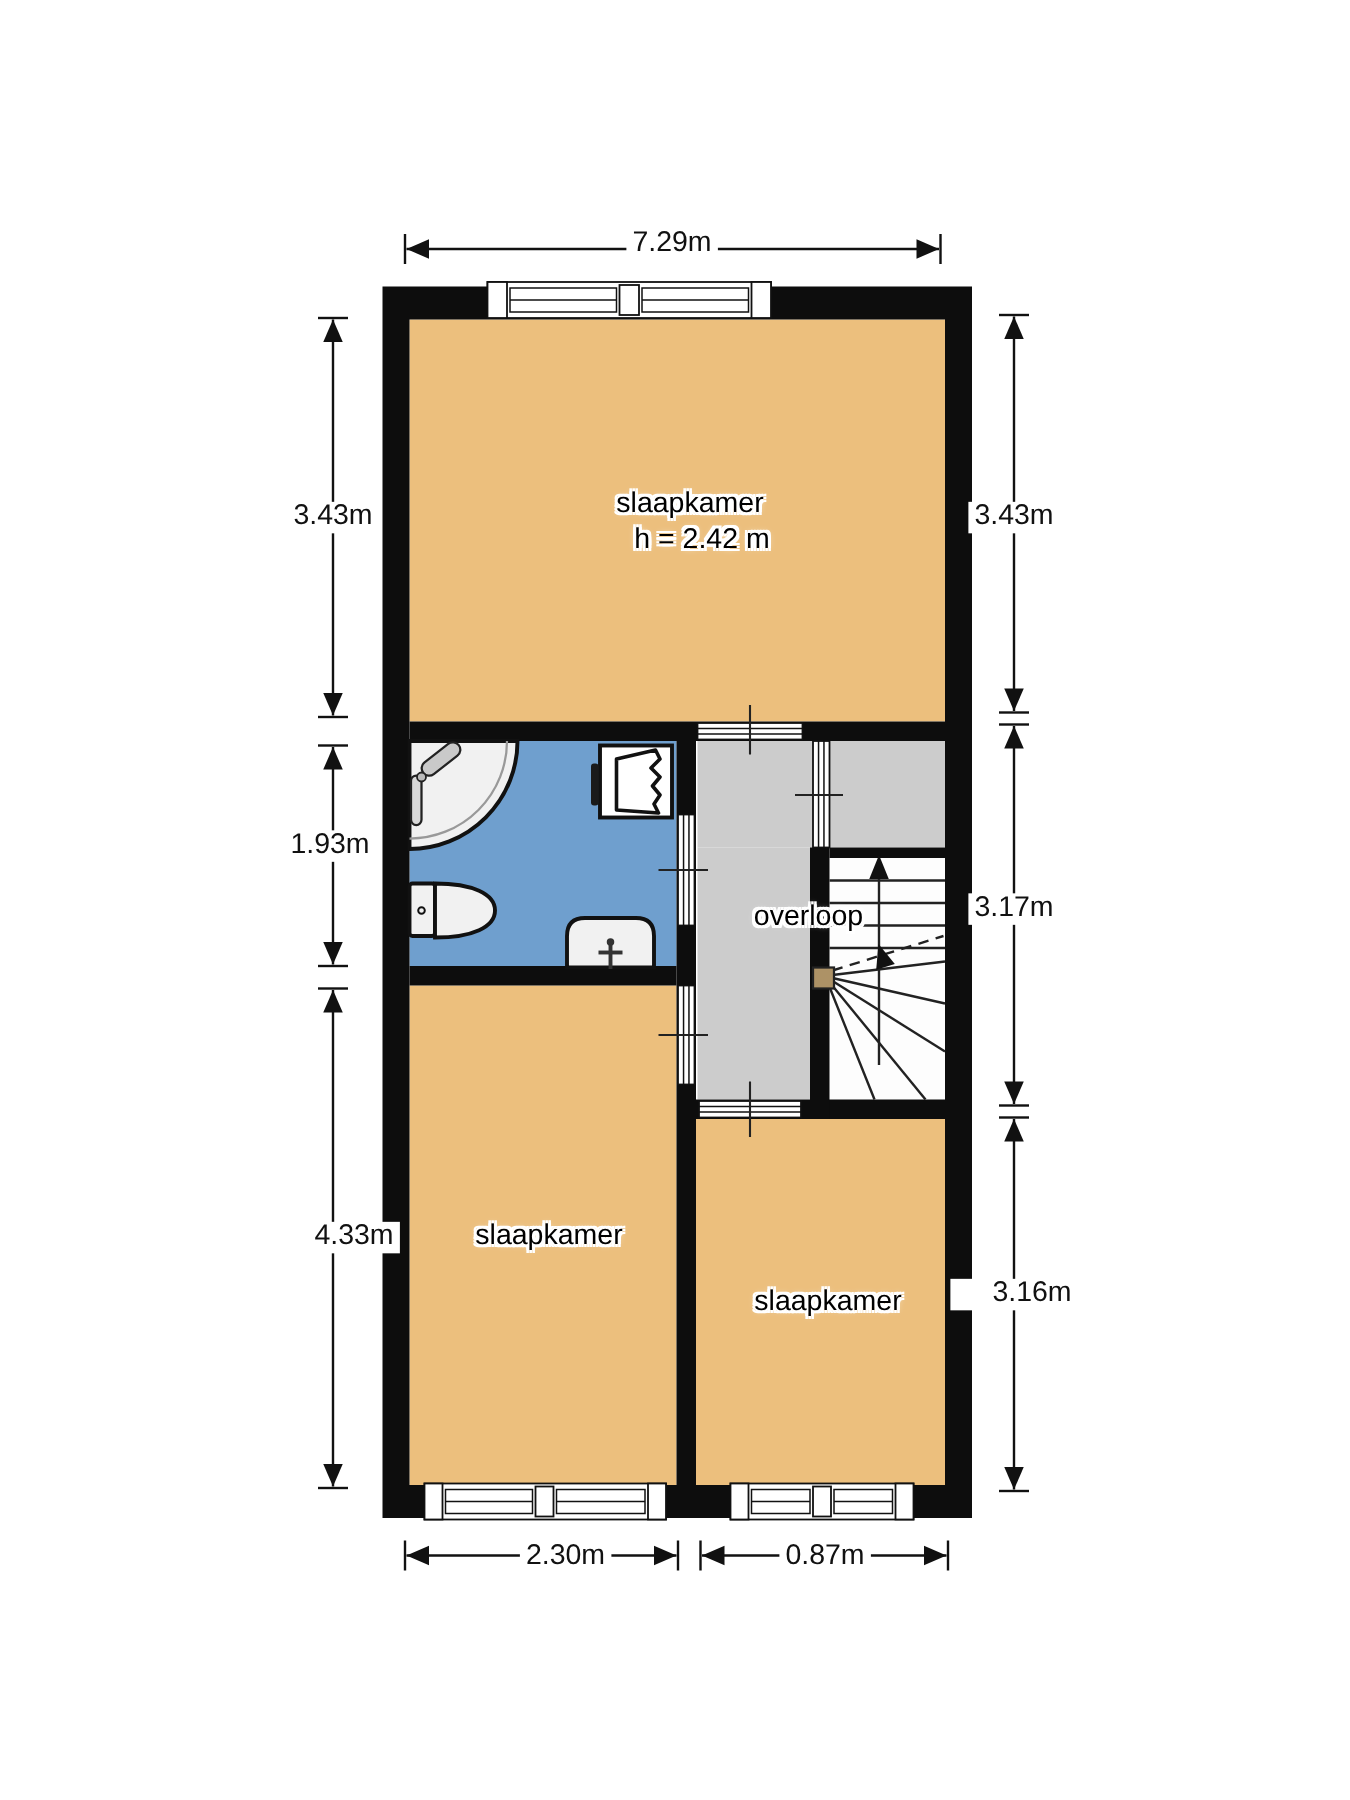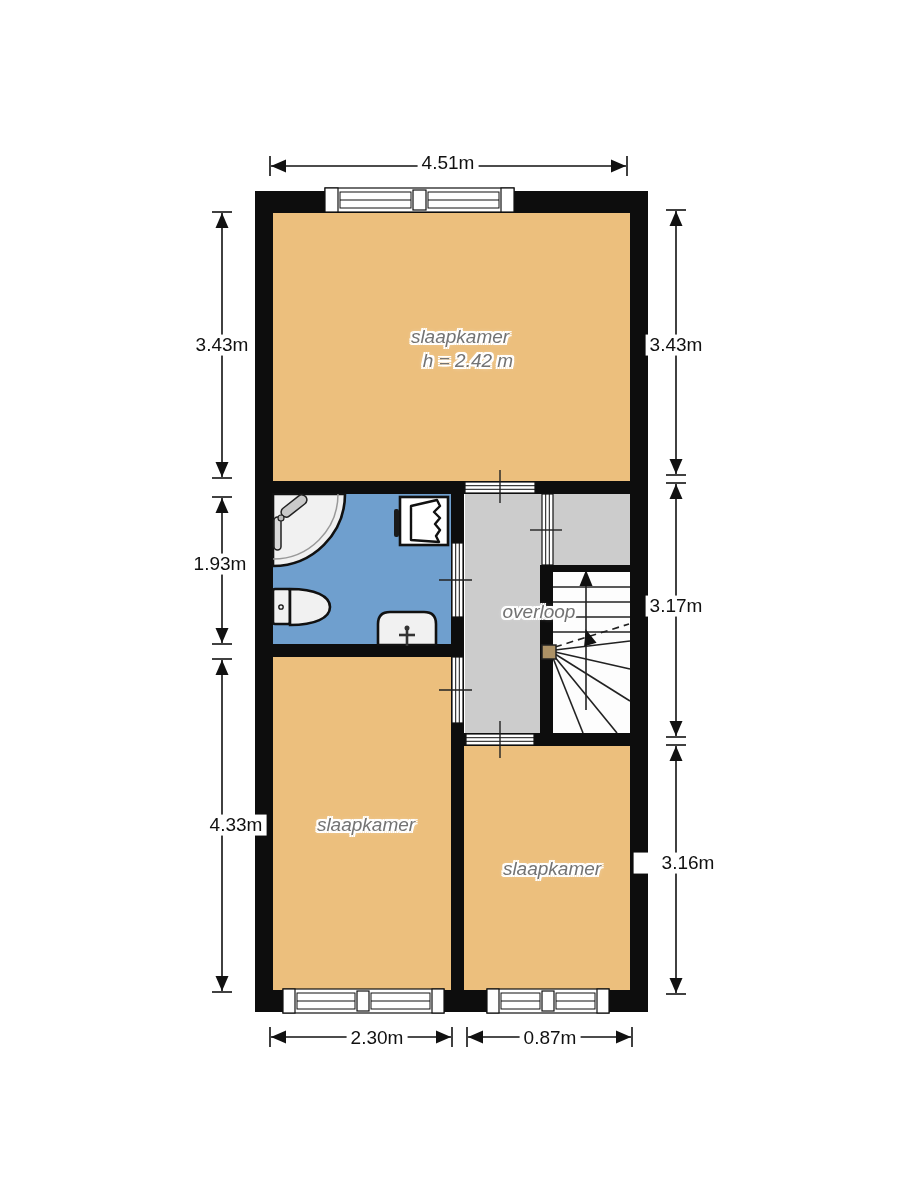--- a/index.html
+++ b/index.html
@@ -4,23 +4,23 @@
 <style>
   html,body{margin:0;padding:0;background:#ffffff;}
   body{font-family:"Liberation Sans", sans-serif;}
   #canvas{position:relative;width:900px;height:1200px;background:#fff;overflow:hidden;}
   #planSvg{position:absolute;left:0;top:0;}
   .dimline{stroke:#111;stroke-width:1.6;fill:none;}
   .dimarrow{fill:#111;stroke:none;}
   .label{position:absolute;transform:translate(-50%,-50%);white-space:nowrap;
          font-size:19px;color:#111;line-height:1.1;}
   .dim-label{background:#fff;padding:0 4px;}
-  .room-label{color:#737373;
+  .room-label{color:#000000;
     text-shadow:-2px -2px 0 #fff,2px -2px 0 #fff,-2px 2px 0 #fff,2px 2px 0 #fff,
-                 0 -2px 0 #fff,0 2px 0 #fff,-2px 0 0 #fff,2px 0 0 #fff,0 0 5px #fff;font-style:italic;}
+                 0 -2px 0 #fff,0 2px 0 #fff,-2px 0 0 #fff,2px 0 0 #fff,0 0 5px #fff;}
   .wall{fill:var(--wall);}
   .band{fill:#fff;stroke:#111;stroke-width:1.2;}
   .bandline{stroke:#111;stroke-width:1;}
   .tick{stroke:#222;stroke-width:1.4;}
   .fixture{fill:#f1f1f1;stroke:#111;stroke-width:2.6;}
   .stairline{stroke:#222;stroke-width:1.6;}
 </style>
 </head>
 <body>
 
@@ -205,21 +205,21 @@
         <path d="M631,1037 L616,1030.5 L616,1043.5 Z" class="dimarrow"></path>
       </g>
   </svg>
 
   <div class="label room-label" style="left:460px;top:337px;">slaapkamer</div>
   <div class="label room-label" style="left:460px;top:361px;padding-left:16px;">h = 2.42 m</div>
   <div class="label room-label" style="left:539px;top:612px;">overloop</div>
   <div class="label room-label" style="left:366px;top:825px;">slaapkamer</div>
   <div class="label room-label" style="left:552px;top:869px;">slaapkamer</div>
 
-  <div class="label dim-label" style="left:448px;top:163px;">4.51m</div>
+  <div class="label dim-label" style="left:448px;top:163px;">7.29m</div>
   <div class="label dim-label" style="left:222px;top:345px;">3.43m</div>
   <div class="label dim-label" style="left:220px;top:564px;">1.93m</div>
   <div class="label dim-label" style="left:236px;top:825px;text-align:right;">4.33m</div>
   <div class="label dim-label" style="left:676px;top:345px;">3.43m</div>
   <div class="label dim-label" style="left:676px;top:606px;">3.17m</div>
   <div class="label dim-label" style="left:676px;top:863px;padding-left:28px;">3.16m</div>
   <div class="label dim-label" style="left:361px;top:1038px;margin-left:16px;">2.30m</div>
   <div class="label dim-label" style="left:550px;top:1038px;">0.87m</div>
 </div>
 

